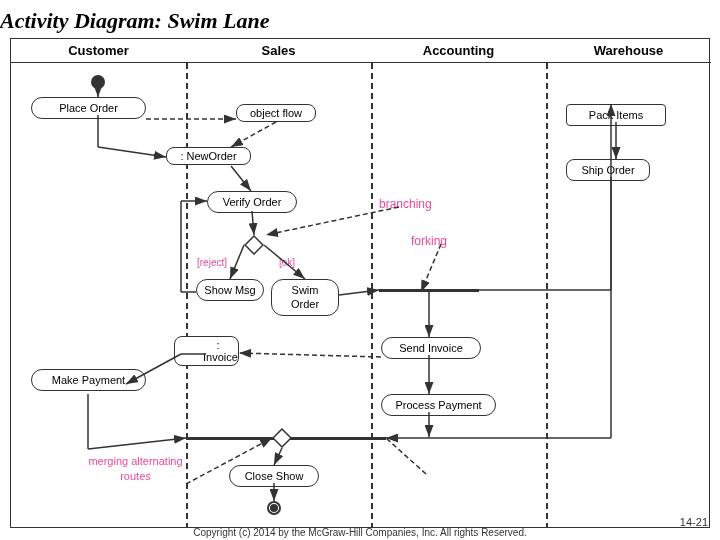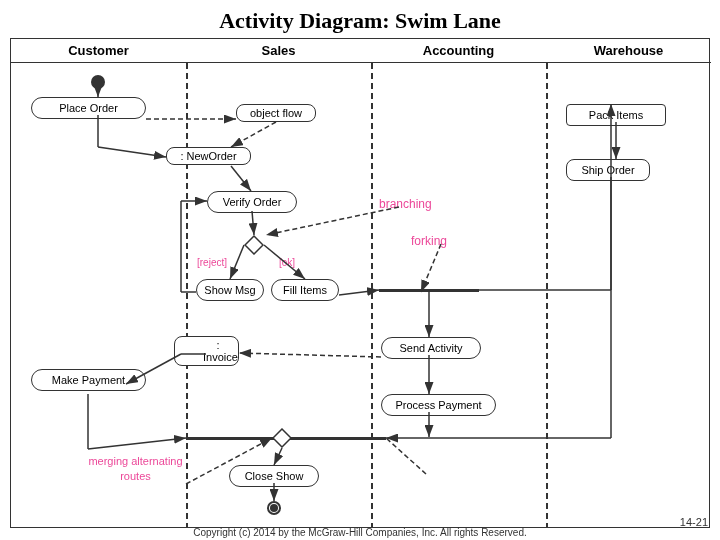--- a/index.html
+++ b/index.html
@@ -5,25 +5,26 @@
     * { box-sizing: border-box; margin: 0; padding: 0; }
     body {
       background: #fff;
       font-family: Arial, sans-serif;
       width: 720px;
       height: 540px;
       overflow: hidden;
       position: relative;
     }
     #page-title {
-      text-align: center;
+      text-align: left;
       font-size: 22px;
       font-weight: bold;
       padding: 8px 0 4px 0;
       font-family: Georgia, serif;
+      font-style: italic;
     }
     #diagram-container {
       position: relative;
       width: 700px;
       margin: 0 auto;
       height: 490px;
       border: 1.5px solid #333;
     }
     
     .lane-header {
@@ -176,25 +177,25 @@
   </div>
 
   <div class="label" style="left:400px; top:195px; font-size:12px;">forking</div>
 
   <div class="label" style="left:186px; top:218px;">[reject]</div>
 
   <div class="label" style="left:268px; top:218px;">[ok]</div>
 
   <div class="activity-box" style="left:185px; top:240px; width:68px;">Show Msg</div>
 
-  <div class="activity-box" style="left:260px; top:240px; width:68px;">Fill Items</div>
+  <div class="activity-box" style="left:260px; top:240px; width:68px;">Swim Order</div>
 
   <div class="fork-bar" style="left:368px; top:250px; width:100px;"></div>
 
-  <div class="activity-box" style="left:370px; top:298px; width:100px;">Send Activity</div>
+  <div class="activity-box" style="left:370px; top:298px; width:100px;">Send Invoice</div>
 
   <div class="object-box" style="left:163px; top:297px; width:65px;padding-left:28px;">: Invoice</div>
 
   <div class="activity-box" style="left:20px; top:330px; width:115px;">Make Payment</div>
 
   <div class="activity-box" style="left:370px; top:355px; width:115px;">Process Payment</div>
 
   <div class="fork-bar" style="left:175px; top:398px; width:200px;"></div>
 
   <div class="diamond" style="left:261px; top:389px;">

